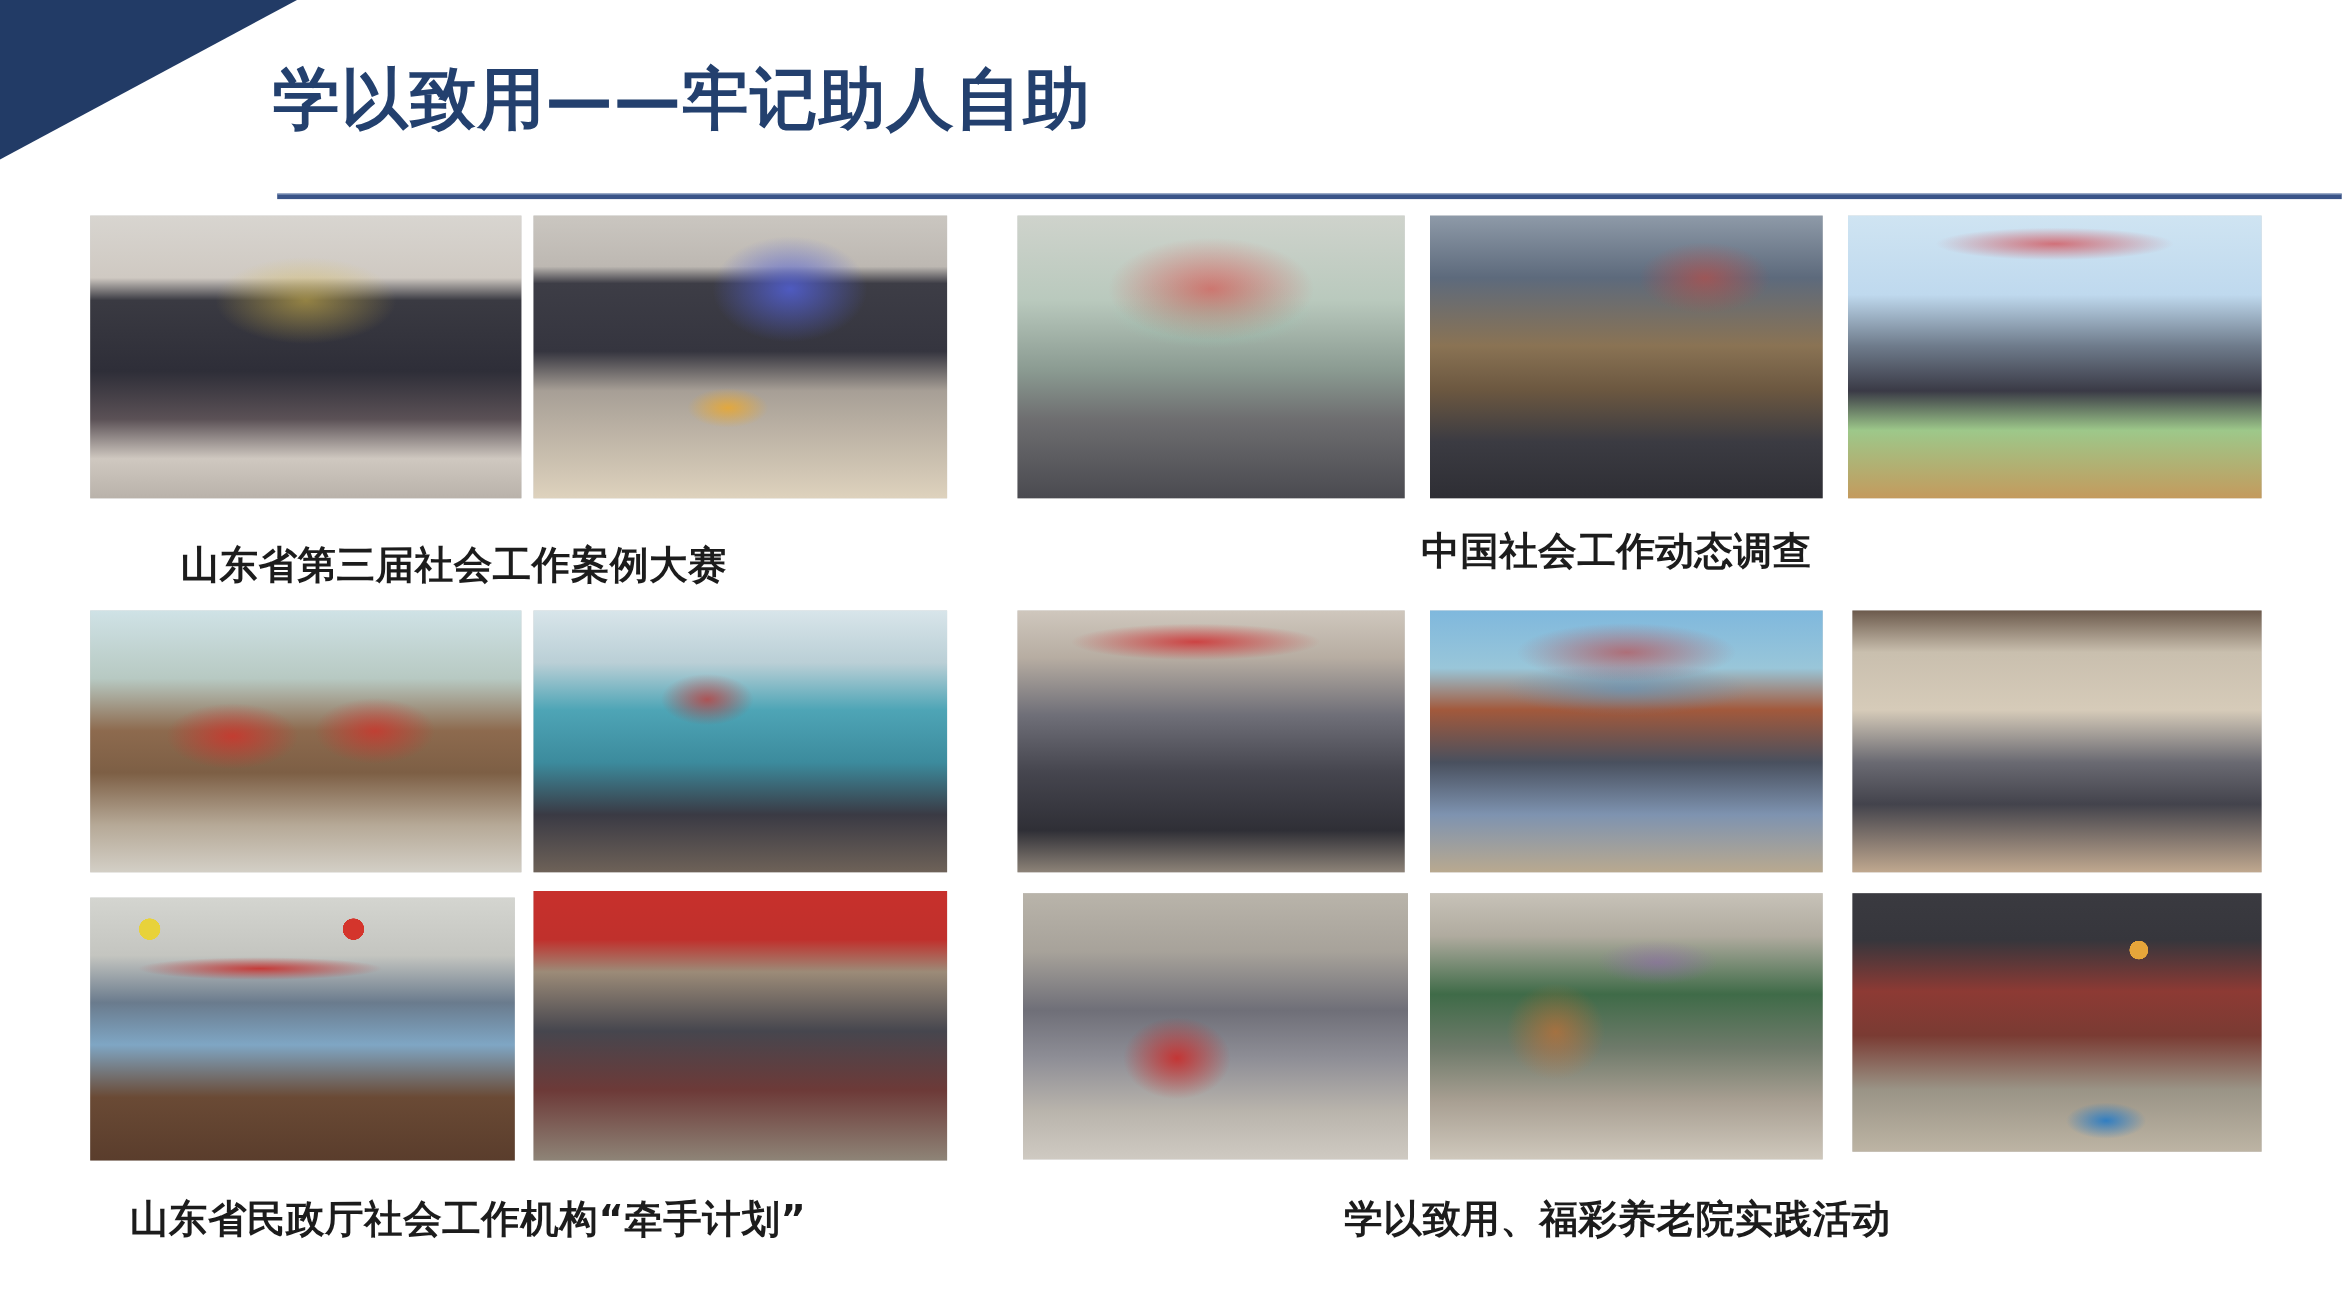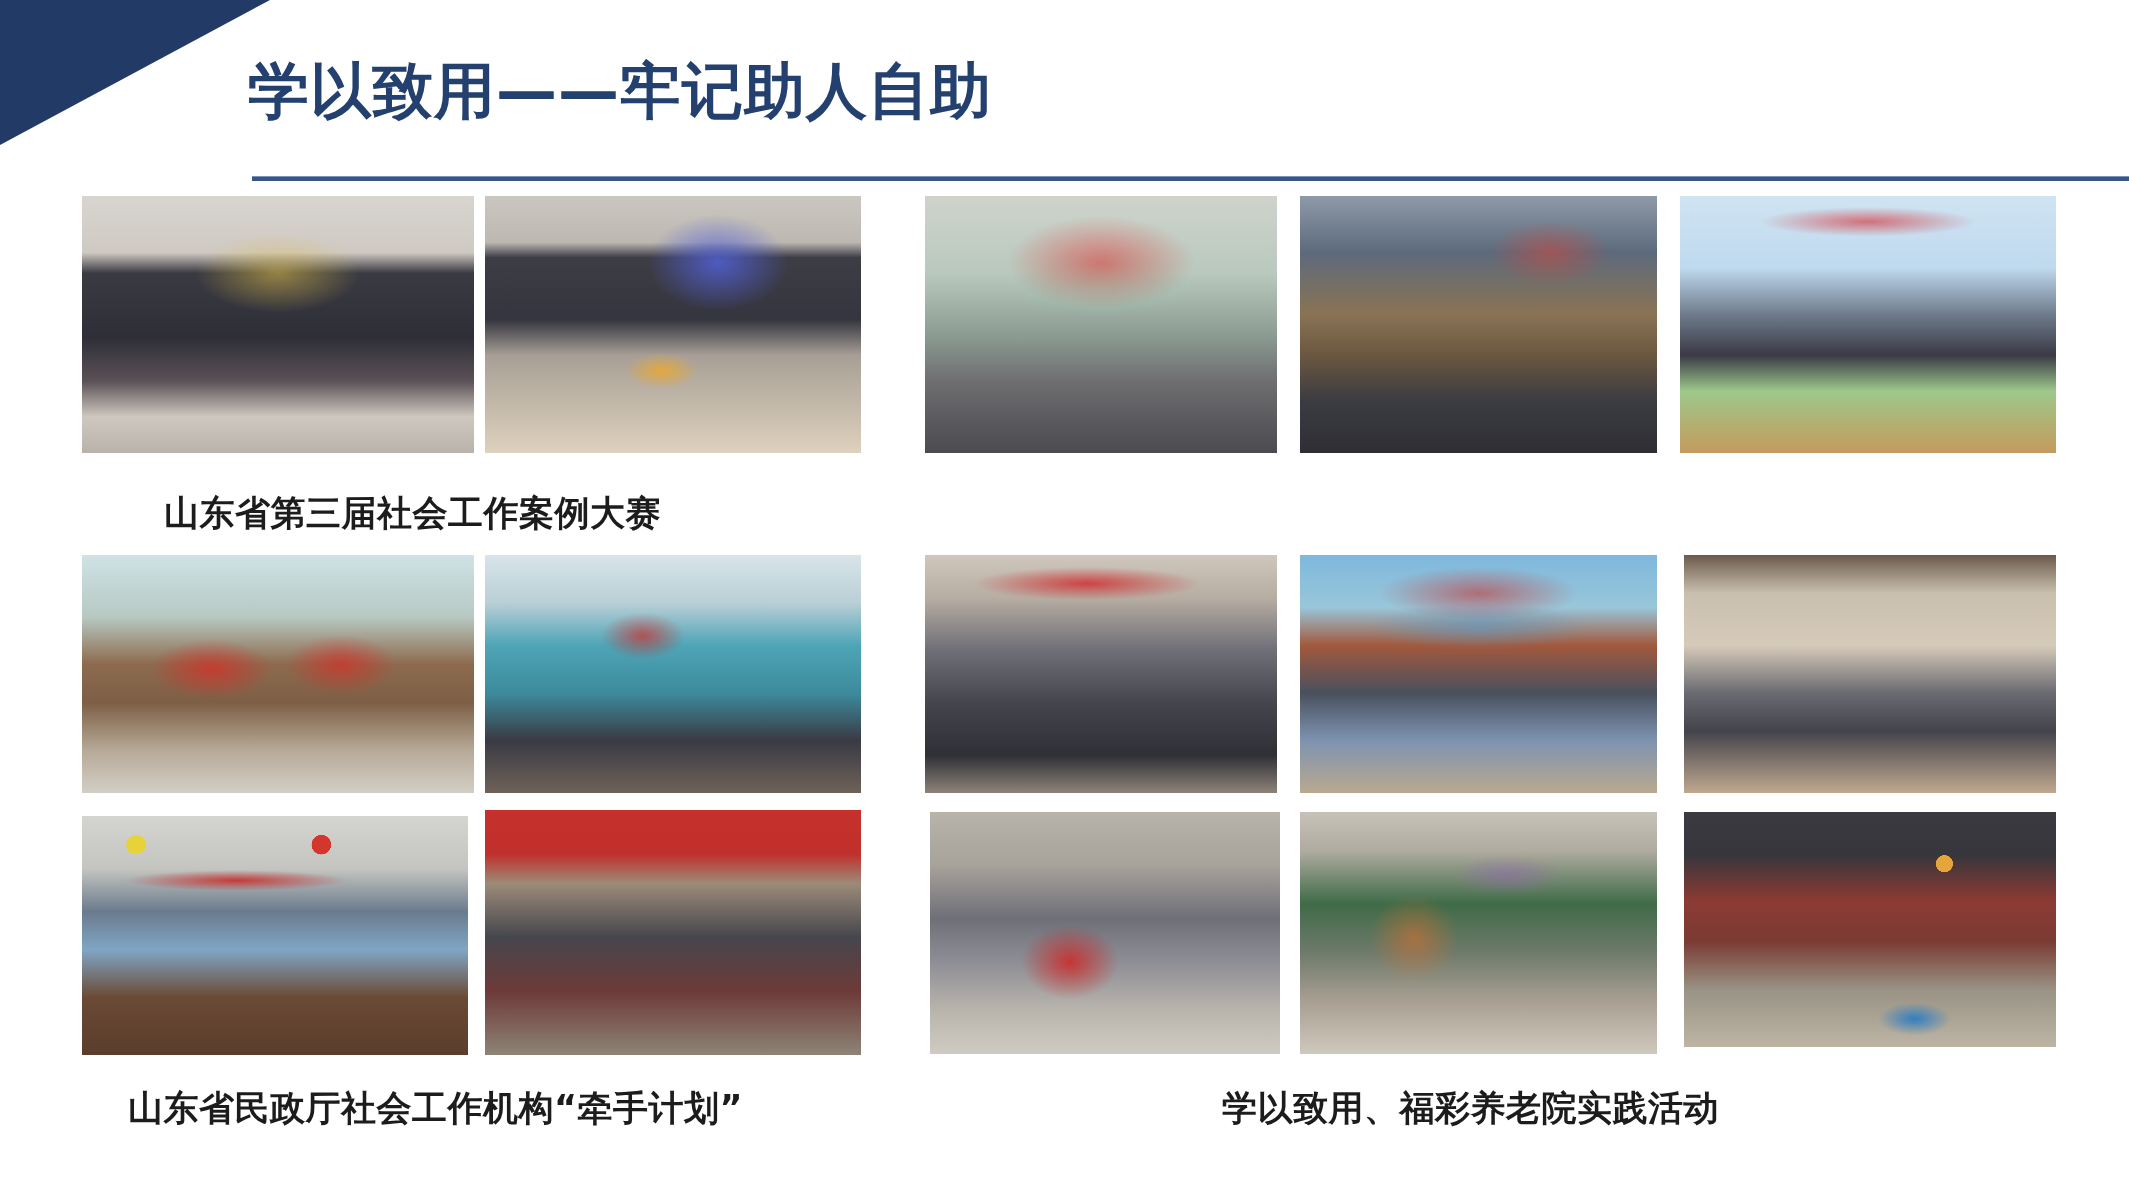--- a/index.html
+++ b/index.html
@@ -190,29 +190,30 @@
   </div>
   <div class="title-rule"></div>
 
   <div class="photo ph-r1c1" style="left:82px; top:196px; width:392px; height:257px;"></div>
   <div class="photo ph-r1c2" style="left:485px; top:196px; width:376px; height:257px;"></div>
   <div class="photo ph-r1c3" style="left:925px; top:196px; width:352px; height:257px;"></div>
   <div class="photo ph-r1c4" style="left:1300px; top:196px; width:357px; height:257px;"></div>
   <div class="photo ph-r1c5" style="left:1680px; top:196px; width:376px; height:257px;"></div>
 
   <div class="caption" style="left:164px; top:478px;margin-top:12px;">山东省第三届社会工作案例大赛</div>
+  <div class="caption" style="left:1292px; top:478px;">中国社会工作动态调查</div>
 
   <div class="photo ph-r2c1" style="left:82px; top:555px; width:392px; height:238px;"></div>
   <div class="photo ph-r2c2" style="left:485px; top:555px; width:376px; height:238px;"></div>
   <div class="photo ph-r2c3" style="left:925px; top:555px; width:352px; height:238px;"></div>
   <div class="photo ph-r2c4" style="left:1300px; top:555px; width:357px; height:238px;"></div>
   <div class="photo ph-r2c5" style="left:1684px; top:555px; width:372px; height:238px;"></div>
 
   <div class="photo ph-r3c1" style="left:82px; top:816px; width:386px; height:239px;"></div>
   <div class="photo ph-r3c2" style="left:485px; top:810px; width:376px; height:245px;"></div>
   <div class="photo ph-r3c3" style="left:930px; top:812px; width:350px; height:242px;"></div>
   <div class="photo ph-r3c4" style="left:1300px; top:812px; width:357px; height:242px;"></div>
   <div class="photo ph-r3c5" style="left:1684px; top:812px; width:372px; height:235px;"></div>
 
-  <div class="caption" style="left:128px; top:1085px;">山东省民政厅社会工作机构“牵手计划”</div>
+  <div class="caption" style="left:118px; top:1085px;">山东省民政厅社会工作机构“牵手计划”</div>
   <div class="caption" style="left:1222px; top:1085px;">学以致用、福彩养老院实践活动</div>
 
 </div>
 
 </body></html>

